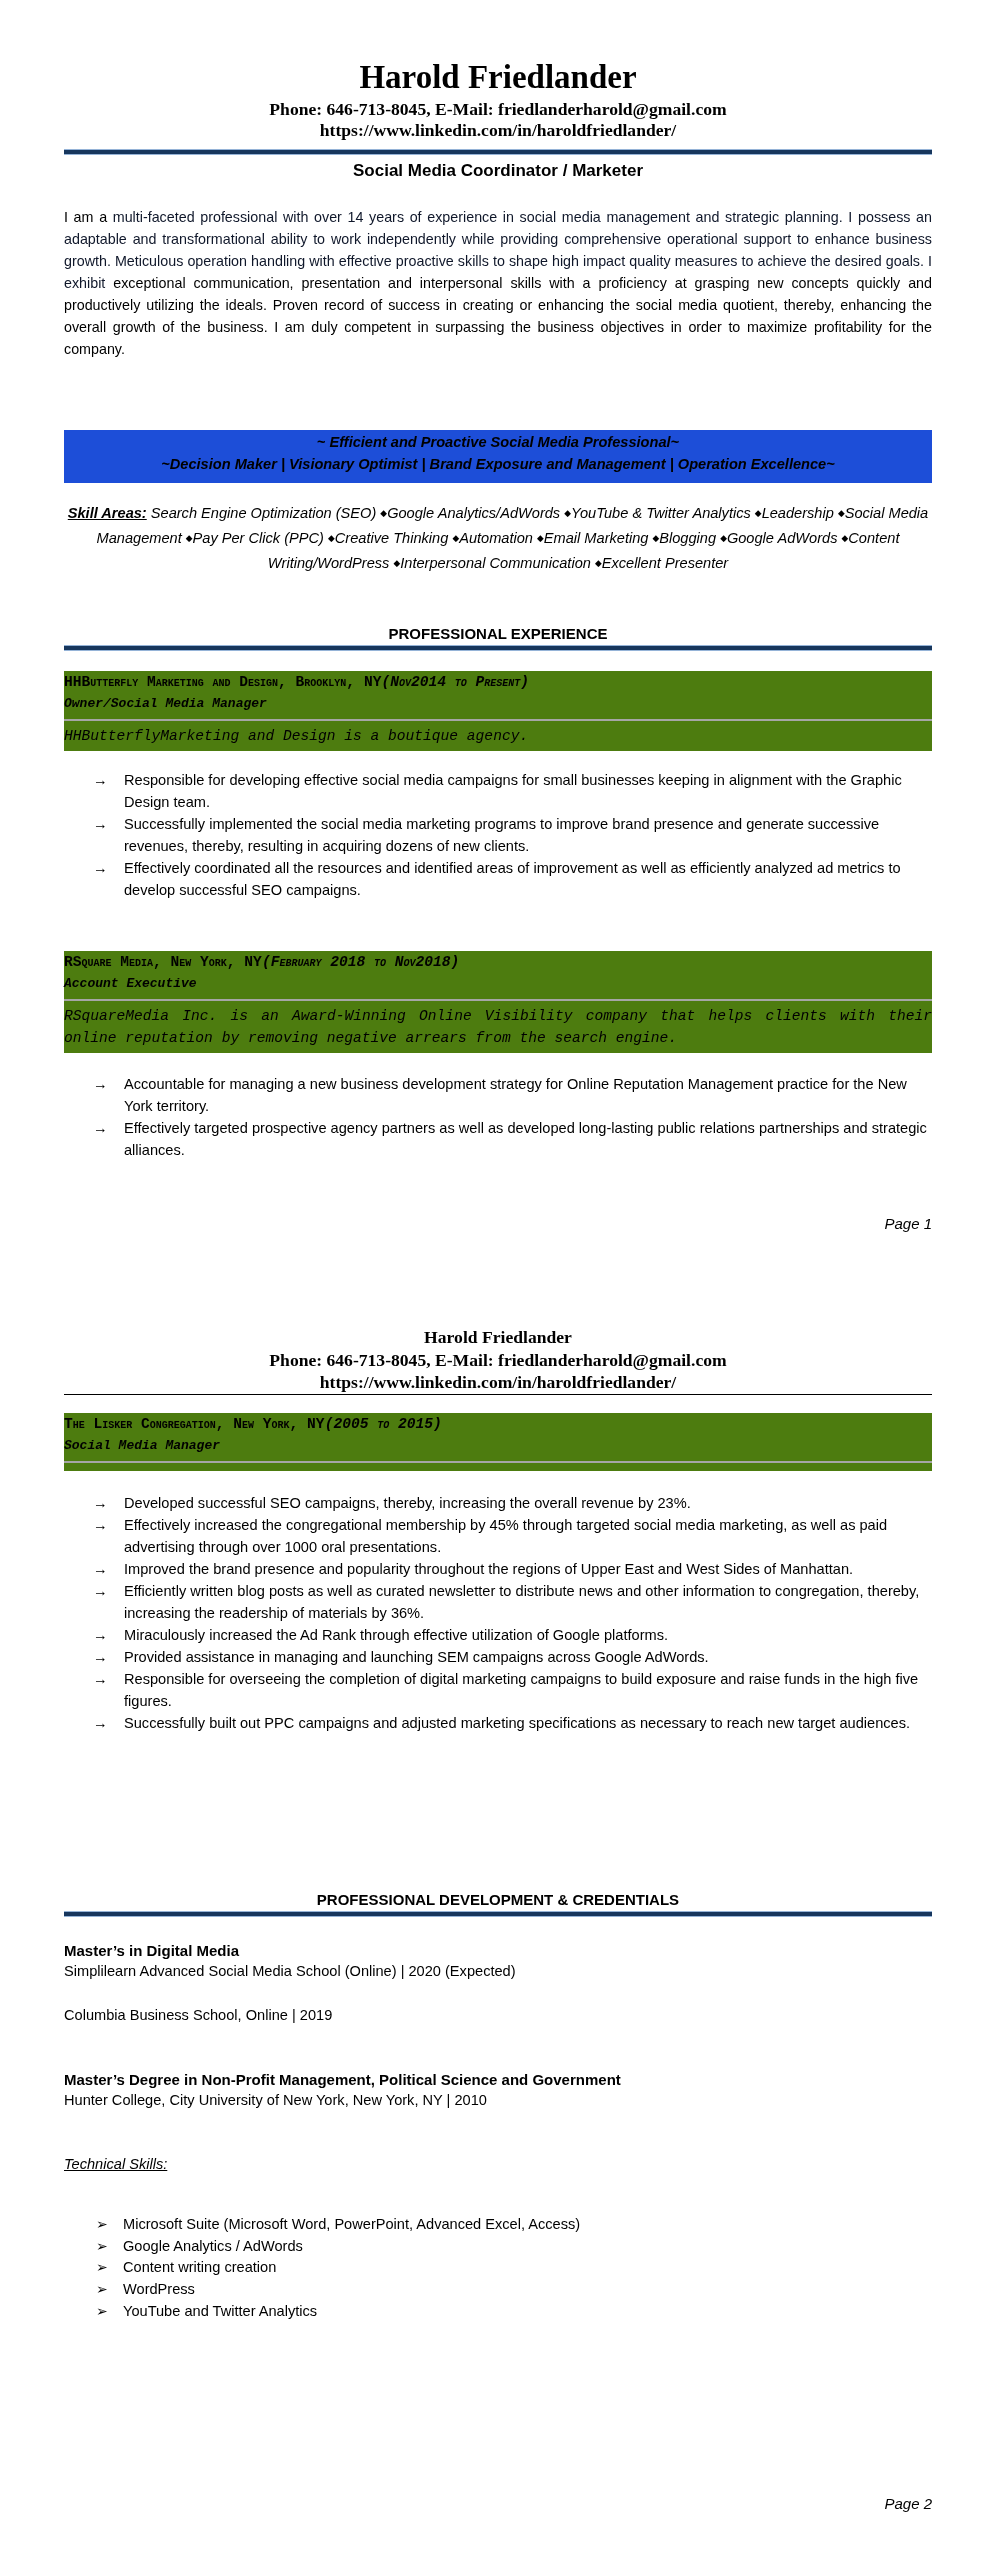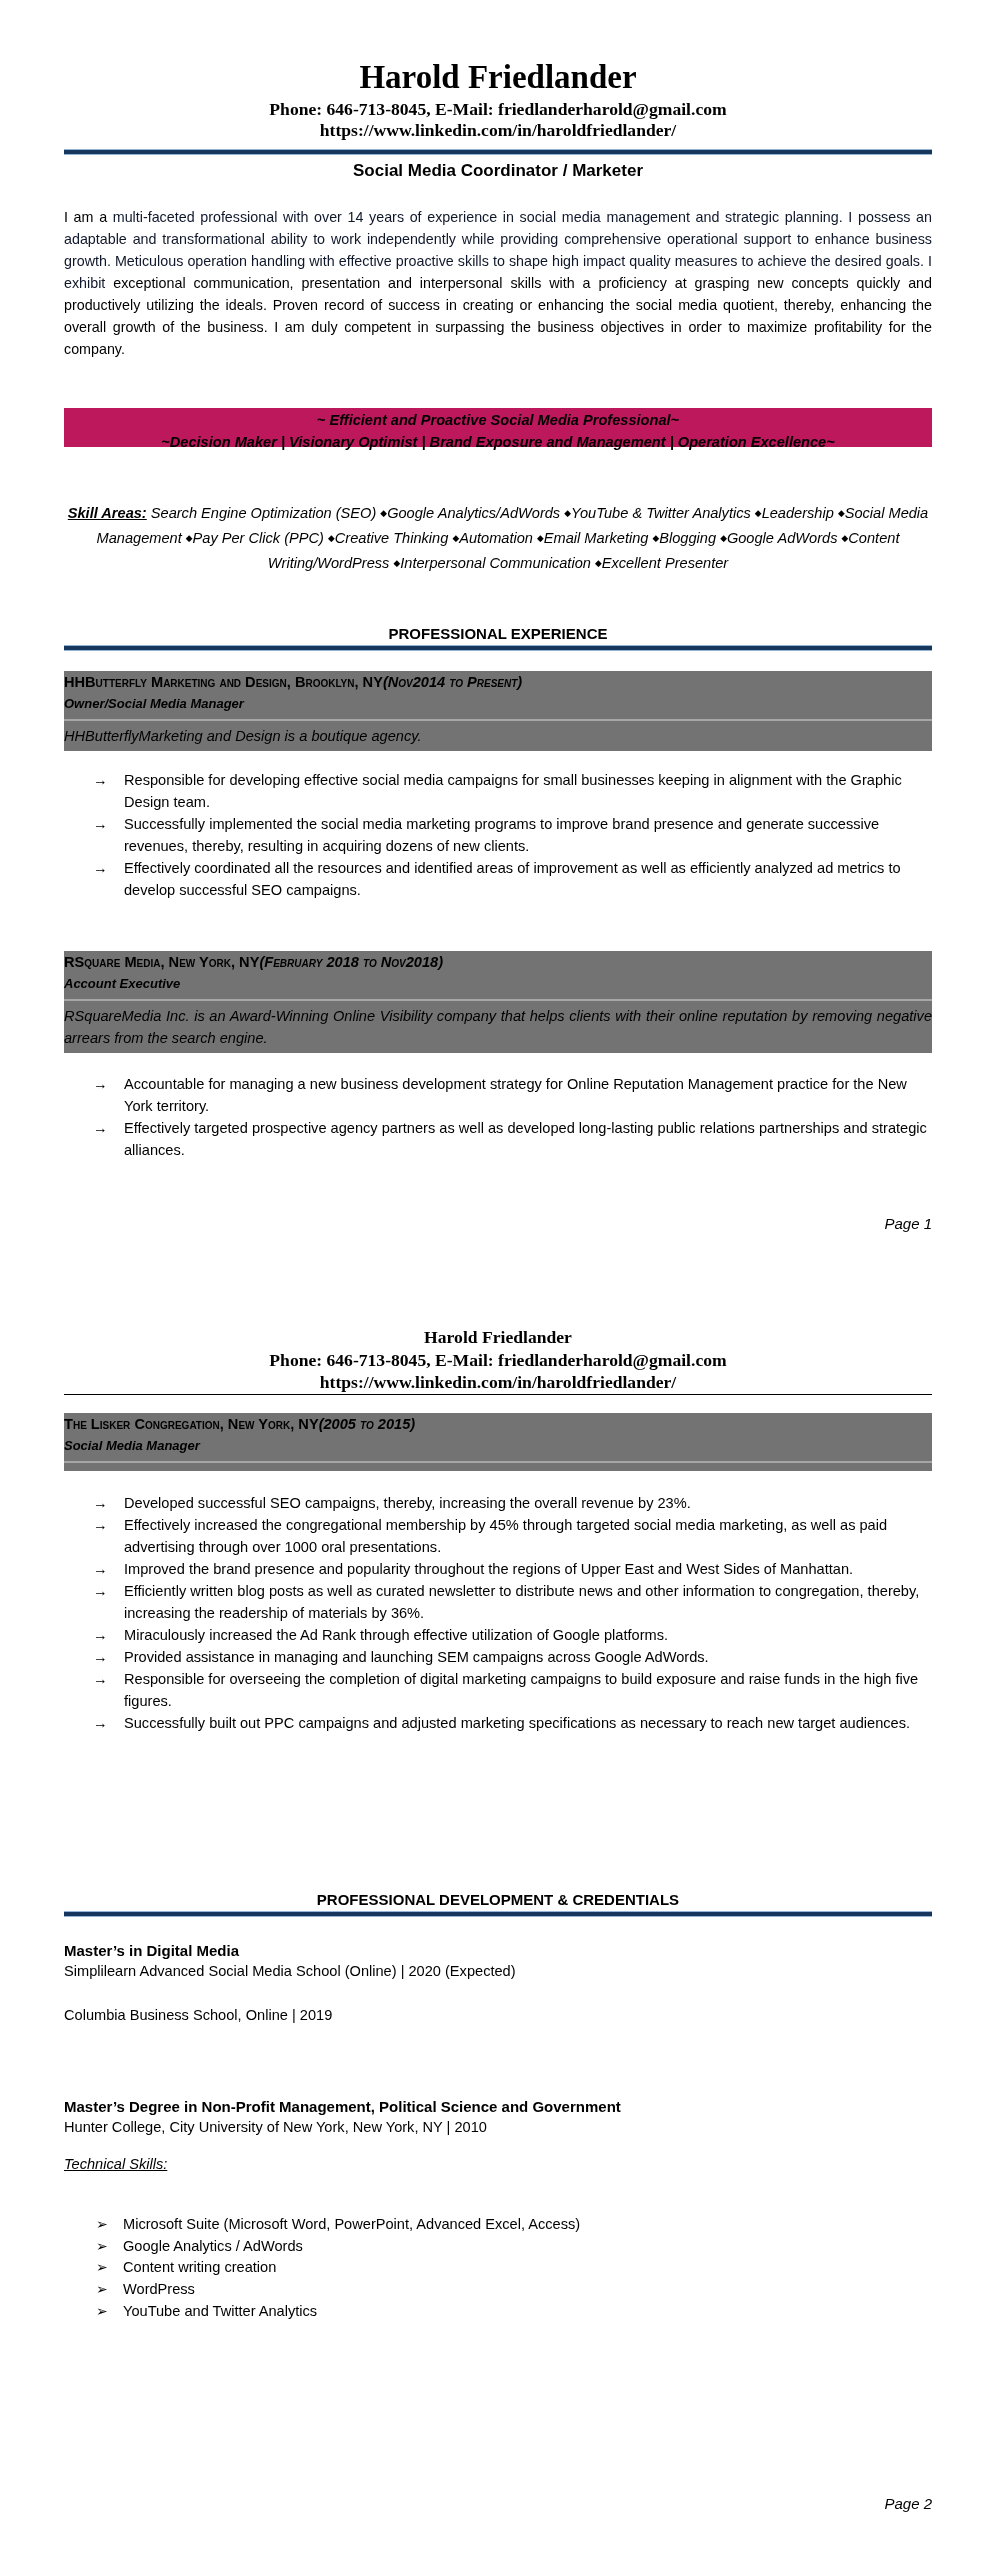--- a/index.html
+++ b/index.html
@@ -12,30 +12,30 @@
 
     
     .name-big { top: 59px; font-size: 33px; font-weight: bold; line-height: 37px; }
     .contact-line { font-size: 17.6px; font-weight: bold; line-height: 23.4px; }
     .rule-blue { height: 3.5px; background: #17365d; border-top: 0.6px solid #95b3d7; border-bottom: 0.6px solid #95b3d7; }
     .headline { top: 159px; font-size: 17px; font-weight: bold; line-height: 23.4px; }
 
     .summary { top: 206px; font-size: 14.3px; line-height: 22px; text-align: justify; color: #000; }
     .summary .gray { color: #0f172a; }
 
-    .tagline-box { top: 408px; height: 39px; background: #be185d; }
+    .tagline-box { top: 430px; height: 53px; background: #1d4ed8; }
     .tagline { font-size: 14.6px; font-weight: bold; font-style: italic; line-height: 22px; text-align: center; }
 
     .skills { top: 501px; font-size: 14.6px; font-style: italic; line-height: 24.6px; text-align: center; }
     .skills .label { font-weight: bold; text-decoration: underline; }
     .diamond { font-style: normal; font-size: 8.8px; vertical-align: 1.8px; }
 
     .section-title { font-size: 15px; font-weight: bold; line-height: 20px; text-align: center; }
 
-    .job-box { background: #737373; padding: 1.2px 0 4.7px 0; }
+    .job-box { background: #4d7c0f; padding: 1.2px 0 4.7px 0; font-family: Liberation Mono, monospace; }
     .job-company { font-size: 14.6px; font-weight: bold; line-height: 21px; font-variant: small-caps; padding-top: 0; }
     .job-company .dates { font-style: italic; }
     .job-role { font-size: 13px; font-weight: bold; font-style: italic; line-height: 21px; }
     .job-sep { height: 2.3px; background: #a6a6a6; margin: 4.7px 0 3.5px 0; }
     .job-desc { font-size: 14.6px; font-style: italic; line-height: 22px; text-align: justify; }
 
     .bullets { font-size: 14.6px; line-height: 22px; }
     .bullet { position: relative; padding-left: 60px; }
     .bullet .arrow { position: absolute; left: 29px; top: 0; }
 
@@ -135,21 +135,21 @@
   <div class="abs col sans section-title" style="top:1890px;">PROFESSIONAL DEVELOPMENT &amp; CREDENTIALS</div>
   <div class="abs col rule-blue" style="top:1911px;"></div>
 
   <div class="abs col sans" style="top:1940px;">
     <div class="cred-title">Master’s in Digital Media</div>
     <div class="cred-sub">Simplilearn Advanced Social Media School (Online) | 2020 (Expected)</div>
   </div>
   <div class="abs col sans" style="top:2005px;">
     <div class="cred-sub">Columbia Business School, Online | 2019</div>
   </div>
-  <div class="abs col sans" style="top:2069px;margin-top:27px;">
+  <div class="abs col sans" style="top:2069px;">
     <div class="cred-title">Master’s Degree in Non-Profit Management, Political Science and Government</div>
     <div class="cred-sub">Hunter College, City University of New York, New York, NY | 2010</div>
   </div>
 
   <div class="abs col sans tech-title" style="top:2154px; width:auto;">Technical Skills:</div>
 
   <div class="abs col sans tech-list" style="top:2214px;">
     <div class="tech-item"><span class="chev">➢</span><span>Microsoft Suite (Microsoft Word, PowerPoint, Advanced Excel, Access)</span></div>
     <div class="tech-item"><span class="chev">➢</span><span>Google Analytics / AdWords</span></div>
     <div class="tech-item"><span class="chev">➢</span><span>Content writing creation</span></div>

